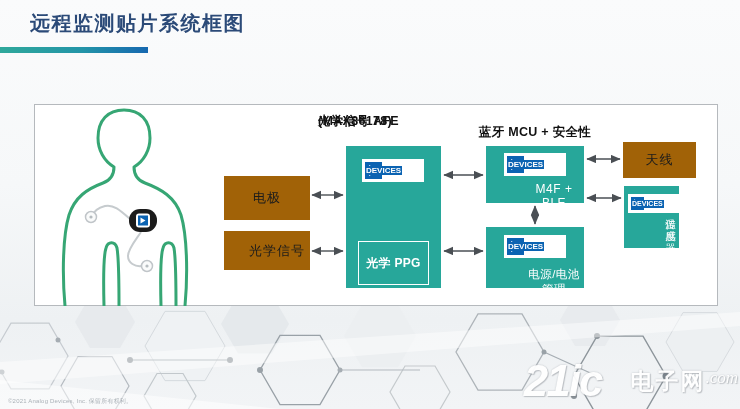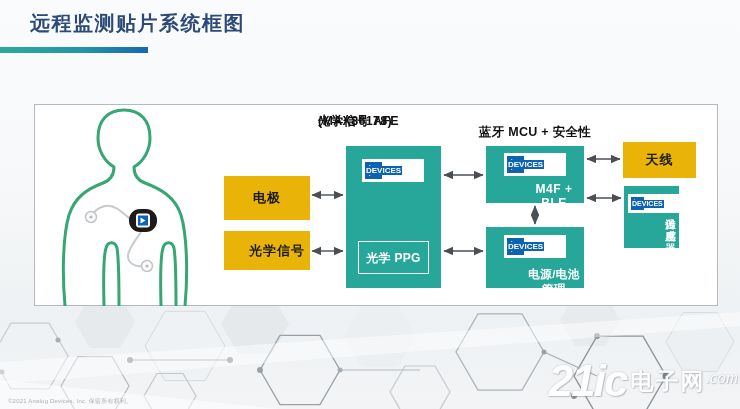--- a/index.html
+++ b/index.html
@@ -24,35 +24,35 @@
   
   .panel {
     position:absolute; left:34px; top:104px; width:684px; height:202px;
     background:#ffffff; border:1px solid #b5b9bd;
   }
   .panel * { position:absolute; }
   .person-layer { left:0; top:0; width:200px; height:201px; }
   .arrow-layer { left:0; top:0; width:684px; height:201px; pointer-events:none; }
   
   .grey-box {
-    background:#eab308; display:flex; align-items:center; justify-content:center;
-    font-size:13px; font-weight:bold; color:#1c1c1c; letter-spacing:1px;
+    background:#a16207; display:flex; align-items:center; justify-content:center;
+    font-size:13px; font-weight:normal; color:#1c1c1c; letter-spacing:1px;
   }
   
   .teal { background:#27a79a; }
   .block-label {
     font-size:12.5px; font-weight:bold; color:#111; text-align:center; line-height:14px;
     letter-spacing:.3px;
   }
   .white-box {
     border:1.5px solid #ffffff; color:#fff; font-weight:bold; text-align:center;
     display:flex; flex-direction:column; align-items:center; justify-content:center;
     font-size:12px; line-height:14px; letter-spacing:.3px;
   }
-  .teal-text { color:#fff; font-weight:bold; text-align:center; width:100%;padding-left:38px; }
+  .teal-text { color:#fff; font-weight:normal; text-align:center; width:100%;padding-left:38px; }
   
   .adi-logo {
     background:#fff; display:flex; align-items:center; padding:2px 3px; gap:2px;
   }
   .adi-mark { position:relative; background:#0b63b2; flex:none; display:block; }
   .adi-mark svg { position:absolute; left:0; top:0; width:100%; height:100%; display:block; }
   .adi-words { display:flex; flex-direction:column; justify-content:center; }
   .adi-words .l1 {
     color:#0b63b2; font-weight:bold; font-style:normal; letter-spacing:0;
   }
@@ -65,20 +65,21 @@
   .logo-lg .adi-words .l2 { font-size:8px; line-height:9px; }
   .logo-sm { width:54px; height:19px; }
   .logo-sm .adi-mark { width:13px; height:13px; }
   .logo-sm .adi-words .l1 { font-size:7px; line-height:7px; }
   .logo-sm .adi-words .l2 { font-size:7px; line-height:8px; }
   
   .watermark {
     position:absolute; right:2px; bottom:8px; display:flex; align-items:center;
     color:#ffffff; opacity:.95;
     text-shadow:0 0 2px rgba(140,146,152,.55), 1px 1px 1px rgba(120,126,132,.4);
+    gap:25px;
   }
   .wm-brand { font-size:44px; font-weight:bold; font-style:italic; letter-spacing:-2px; line-height:40px; }
   .wm-right { display:flex; flex-direction:row; margin-left:4px; }
   .wm-site { font-size:23px; font-weight:bold; letter-spacing:2px; line-height:22px; }
   .wm-domain { font-size:17px; font-style:italic; font-family:"Liberation Serif",serif; line-height:16px; }
   .copyright {
     position:absolute; left:8px; top:397px; font-size:6px; color:#aab1b7; letter-spacing:.2px;
   }
 </style>
 </head>
@@ -171,21 +172,21 @@
         <span class="adi-mark">
           <svg viewBox="0 0 10 10">
               <polygon points="2.4,1.8 2.4,8.2 8,5" fill="#fff"></polygon>
             </svg>
         </span>
         <span class="adi-words">
           <i class="l1">ANALOG</i>
           <i class="l2">DEVICES</i>
         </span>
       </div>
-      <div class="white-box" style="left:12px; top:95px; width:71px; height:33px;">
+      <div class="white-box" style="left:12px; top:95px; width:71px; height:44px;">
         <div>光学 PPG</div>
       </div>
     </div>
 
     <div class="block-label" style="left:425px; top:20px; width:150px;">蓝牙 MCU + 安全性</div>
 
     <div class="teal" style="left:451px; top:41px; width:98px; height:57px;">
       <div class="adi-logo logo-lg" style="left:18px; top:7px;">
         <span class="adi-mark">
           <svg viewBox="0 0 10 10">

